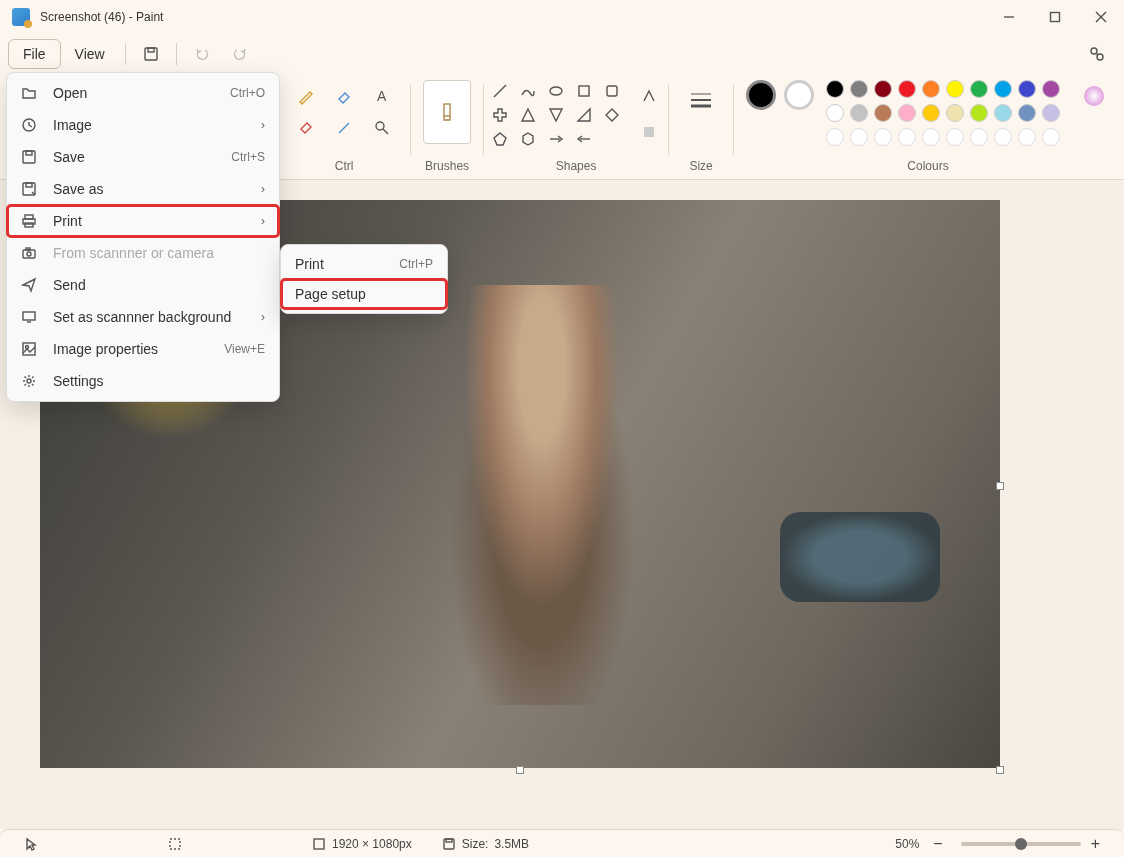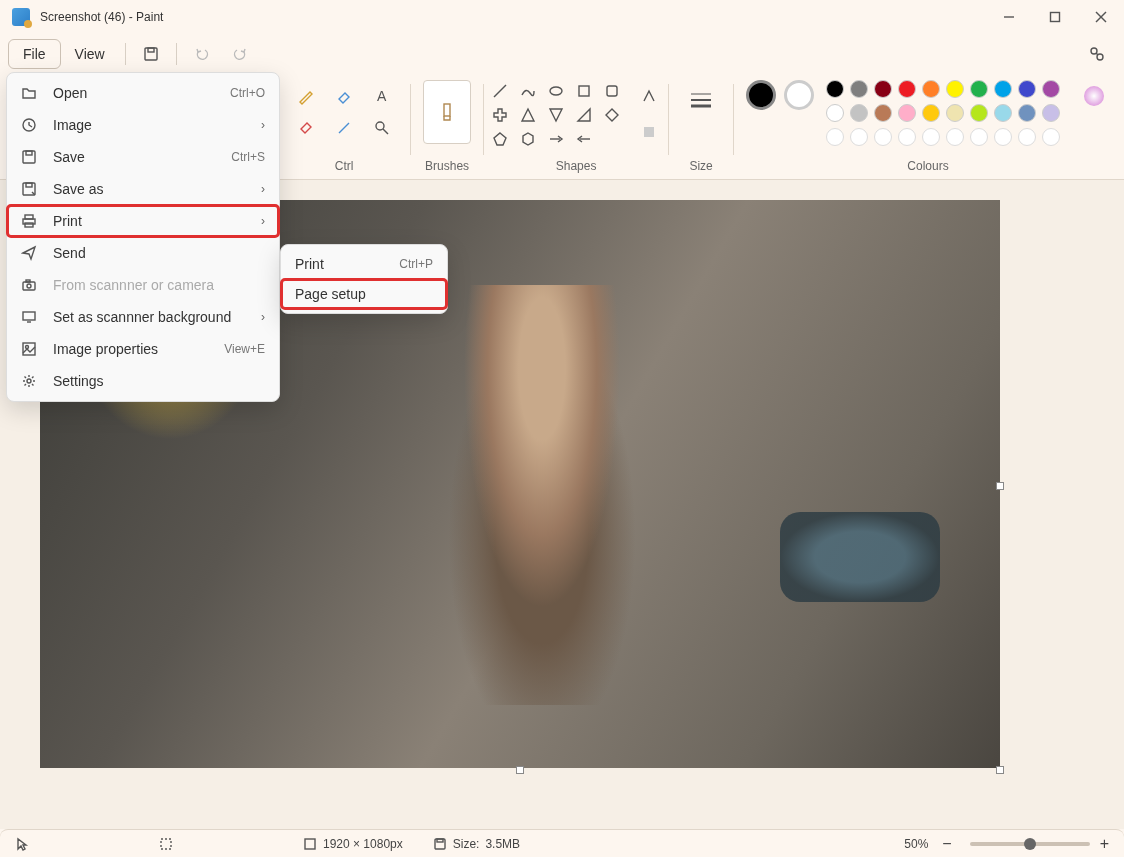--- a/index.html
+++ b/index.html
@@ -37,21 +37,21 @@
 .current-colors { display:flex; gap: 8px; margin-right: 12px; }
 .cur-color { width: 30px; height: 30px; border-radius: 50%; border: 3px solid #888; }
 
 .canvas-area { position: absolute; left: 0; top: 180px; right: 0; bottom: 28px; background: #f6efe6; overflow: hidden; }
 .canvas-img { position: absolute; left: 40px; top: 20px; width: 960px; height: 568px; background: linear-gradient(120deg, #3a3a36 0%, #5a5650 30%, #8a8176 55%, #6d675e 80%, #4a4640 100%); }
 .canvas-img::before { content:""; position:absolute; left:40px; top:40px; width:180px; height:200px; background: radial-gradient(ellipse, #d6b544 30%, transparent 70%); opacity:0.6; border-radius:30px; }
 .canvas-img .figure { position:absolute; left:50%; top:15%; width:220px; height:420px; transform:translateX(-40%); background: radial-gradient(ellipse at 50% 20%, #c8a98a 15%, #9a7860 35%, transparent 50%), radial-gradient(ellipse at 50% 60%, #6b5847 30%, transparent 60%); }
 .canvas-img .axe { position:absolute; right:60px; top:55%; width:160px; height:90px; background: radial-gradient(ellipse, #4a6a7a 40%, #2a3a42 70%); border-radius:20px; opacity:0.8; }
 .canvas-handle { position:absolute; width:8px; height:8px; background:#fff; border:1px solid #888; }
 
-.statusbar { position: absolute; left: 0; right: 0; bottom: 0; height: 28px; background: #fdf6ef; border-top: 1px solid #e0d6ca; display: flex; align-items: center; padding: 0 15px; font-size: 12px; color: #444; border-radius: 8px; }
+.statusbar { position: absolute; left: 0; right: 0; bottom: 0; height: 28px; background: #fdf6ef; border-top: 1px solid #e0d6ca; display: flex; align-items: center; padding: 0 24px; font-size: 12px; color: #444; border-radius: 8px; }
 .status-item { display: flex; align-items: center; gap: 6px; margin-right: 30px; }
 .zoom-slider { width: 120px; height: 4px; background: #ccc1b4; border-radius: 2px; position: relative; margin: 0 10px; }
 .zoom-thumb { position:absolute; left:50%; top:-4px; width:12px; height:12px; background:#666; border-radius:50%; transform:translateX(-50%); }
 
 .file-menu { position: absolute; left: 6px; top: 72px; width: 274px; background: #f9f9f9; border: 1px solid #ddd; border-radius: 8px; box-shadow: 0 8px 24px rgba(0,0,0,0.15); padding: 4px 0; z-index: 50; }
 .menu-item { display: flex; align-items: center; padding: 8px 14px; font-size: 14px; color: #333; position: relative; }
 .menu-item .mi-icon { width: 18px; margin-right: 14px; display:flex; align-items:center; }
 .menu-item .mi-shortcut { margin-left: auto; font-size: 12px; color: #777; }
 .menu-item .mi-chevron { margin-left: auto; font-size: 12px; color: #666; }
 .menu-item.disabled { color: #aaa; }
@@ -385,37 +385,37 @@
       <span class="mi-icon">
         <svg width="16" height="16" viewBox="0 0 16 16">
           <rect x="4" y="2" width="8" height="4"></rect>
           <rect x="2" y="6" width="12" height="5"></rect>
           <rect x="4" y="10" width="8" height="4"></rect>
         </svg>
       </span>
       <span>Print</span>
       <span class="mi-chevron">›</span>
     </div>
-    <div class="menu-item">
-      <span class="mi-icon">
-        <svg width="16" height="16" viewBox="0 0 16 16">
-          <path d="M2 8 L14 2 L10 14 L8 9 Z"></path>
-        </svg>
-      </span>
-      <span>Send</span>
-    </div>
     <div class="menu-item disabled">
       <span class="mi-icon">
         <svg width="16" height="16" viewBox="0 0 16 16">
           <rect x="2" y="5" width="12" height="8" rx="1"></rect>
           <circle cx="8" cy="9" r="2"></circle>
           <rect x="5" y="3" width="4" height="2"></rect>
         </svg>
       </span>
       <span>From scannner or camera</span>
+    </div>
+    <div class="menu-item">
+      <span class="mi-icon">
+        <svg width="16" height="16" viewBox="0 0 16 16">
+          <path d="M2 8 L14 2 L10 14 L8 9 Z"></path>
+        </svg>
+      </span>
+      <span>Send</span>
     </div>
     <div class="menu-item">
       <span class="mi-icon">
         <svg width="16" height="16" viewBox="0 0 16 16">
           <rect x="2" y="3" width="12" height="8"></rect>
           <line x1="6" y1="13" x2="10" y2="13"></line>
         </svg>
       </span>
       <span>Set as scannner background</span>
       <span class="mi-chevron">›</span>

